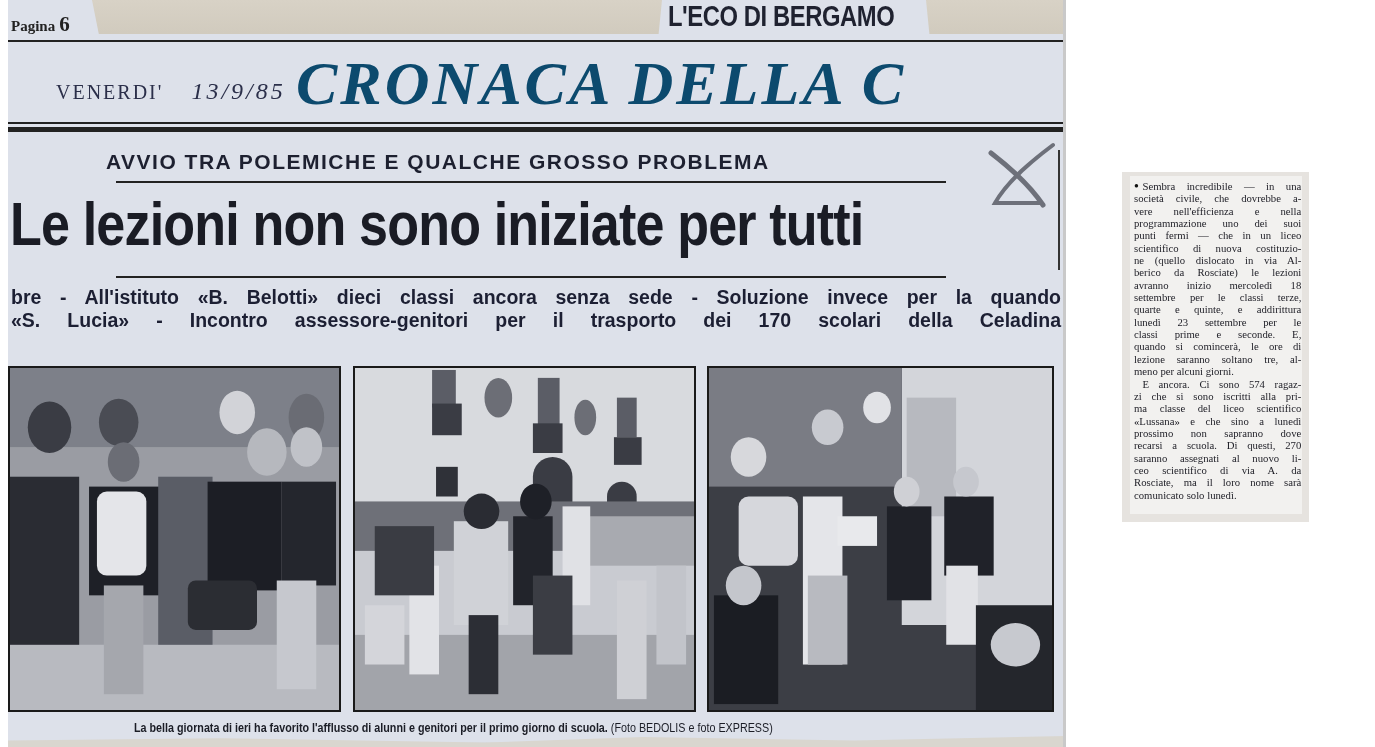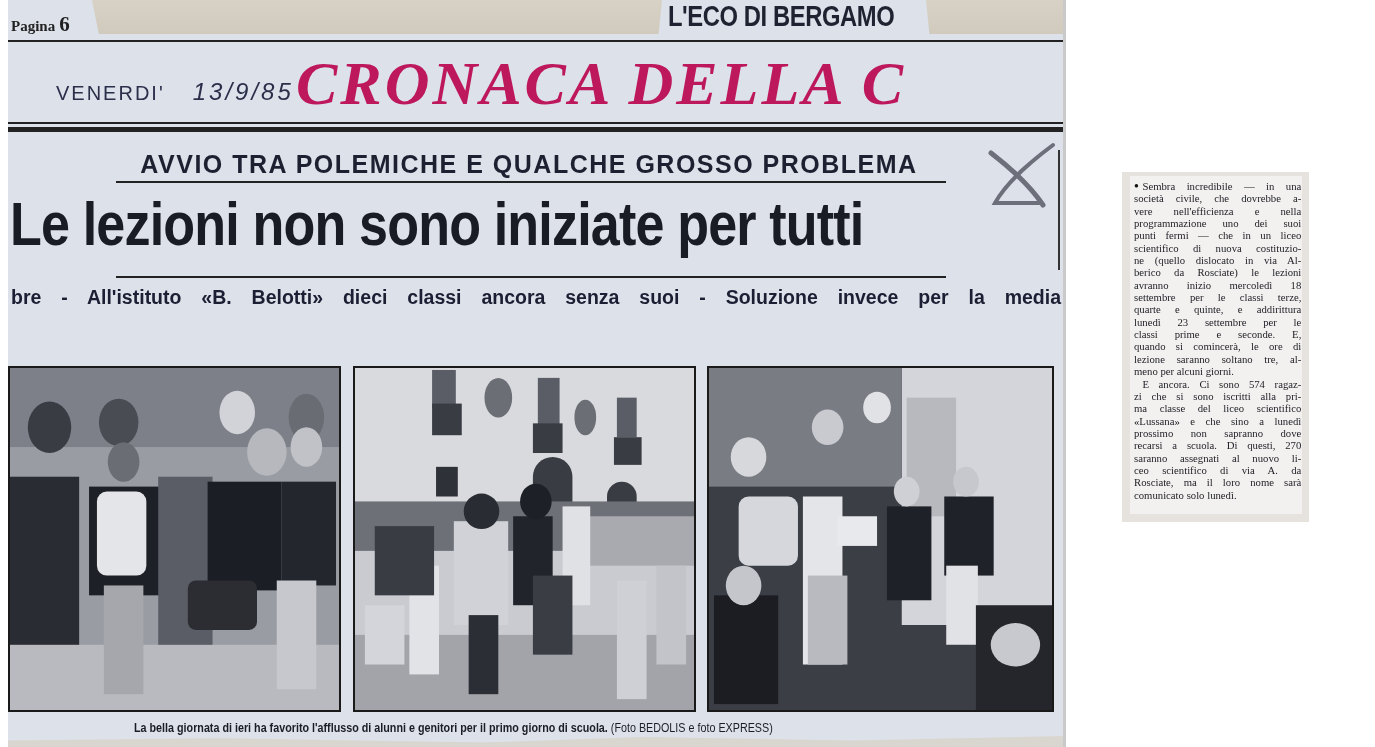--- a/index.html
+++ b/index.html
@@ -34,32 +34,32 @@
     clip-path: polygon(4px 0, 268px 0, 272px 40px, 0 40px);
   }
   .masthead {
     position: absolute; left: 660px; top: 0px;
     font-family: "Liberation Sans", sans-serif; font-weight: bold; font-size: 29px;
     color: #1f2230; letter-spacing: -0.5px; transform: scaleX(0.82); transform-origin: left top;
   }
   .rule { position: absolute; left: 0; width: 1055px; background: #222; }
   .handwritten {
     position: absolute; left: 48px; top: 78px;
-    font-family: Liberation Sans, sans-serif; font-size: 20px; color: #2b2f4a;
+    font-family: Liberation Serif, serif; font-size: 20px; color: #2b2f4a;
     letter-spacing: 2px; font-weight: normal; text-align: center;
   }
   .handwritten .date { margin-left: 28px; font-size: 24px; font-style: italic; letter-spacing: 3px; }
   .section-title {
     position: absolute; left: 288px; top: 48px;
     font-family: "Liberation Serif", serif; font-weight: bold; font-style: italic;
-    font-size: 62px; color: #be185d; letter-spacing: 3px; white-space: nowrap; text-align: center;
+    font-size: 62px; color: #0c4a6e; letter-spacing: 3px; white-space: nowrap; text-align: center;
   }
   .kicker {
-    position: absolute; left: 98px; top: 150px; width: 846px; text-align: center;
-    font-family: "Liberation Sans", sans-serif; font-weight: bold; font-size: 25px;
+    position: absolute; left: 98px; top: 150px; width: 846px; 
+    font-family: "Liberation Sans", sans-serif; font-weight: bold; font-size: 21px;
     color: #1d2030; letter-spacing: 1.5px; white-space: nowrap;
   }
   .kicker-rule { position: absolute; left: 108px; top: 181px; width: 830px; height: 2px; background: #222; }
   .headline {
     position: absolute; left: 2px; top: 188px;
     font-family: "Liberation Sans", sans-serif; font-weight: bold; font-size: 62px;
     color: #1a1c25; letter-spacing: -1px; white-space: nowrap;
     transform: scaleX(0.84); transform-origin: left top;
   }
   .headline-rule { position: absolute; left: 108px; top: 276px; width: 830px; height: 2px; background: #222; }
@@ -138,21 +138,22 @@
   <svg class="xmark" viewBox="0 0 80 75">
     <path d="M8 18 C 30 35, 50 55, 60 70" stroke="#6d707a" stroke-width="5" fill="none" stroke-linecap="round"></path>
     <path d="M70 10 C 50 25, 25 45, 12 68 L 58 68" stroke="#6d707a" stroke-width="4" fill="none" stroke-linecap="round"></path>
   </svg>
   <div class="vline"></div>
 
   <div class="headline">Le lezioni non sono iniziate per tutti</div>
   <div class="headline-rule"></div>
 
   <div class="subhead">
-    <div>bre - All'istituto «B. Belotti» dieci classi ancora senza suoi - Soluzione invece per la media</div>
+    <div>bre - All'istituto «B. Belotti» dieci classi ancora senza sede - Soluzione invece per la quando</div>
+    <div>«S. Lucia» - Incontro assessore-genitori per il trasporto dei 170 scolari della Celadina</div>
   </div>
 
   <div class="photo photo-1">
     <svg viewBox="0 0 333 346" preserveAspectRatio="none">
       <rect width="333" height="346" fill="#9a9ca3"></rect>
       <rect width="333" height="80" fill="#7d8089"></rect>
       <rect y="280" width="333" height="66" fill="#b8bac0"></rect>
       <ellipse cx="40" cy="60" rx="22" ry="26" fill="#3a3c44"></ellipse>
       <ellipse cx="110" cy="55" rx="20" ry="24" fill="#4a4c54"></ellipse>
       <ellipse cx="230" cy="45" rx="18" ry="22" fill="#d2d3d8"></ellipse>

